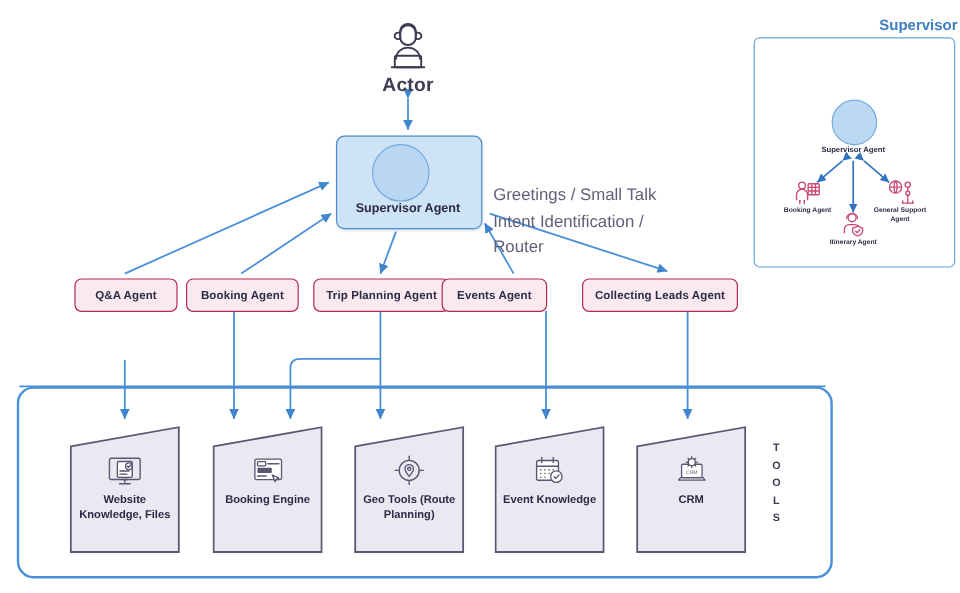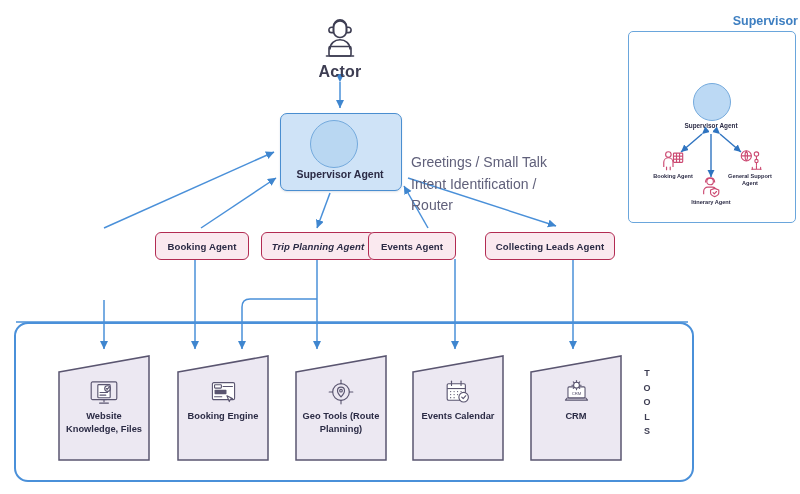--- a/index.html
+++ b/index.html
@@ -108,24 +108,27 @@
       <line x1="14.5" y1="40" x2="41.5" y2="40"></line>
     </svg>
   </div>
   <div class="abs" id="actor-label">Actor</div>
 
   <div class="abs" id="supervisor-box"></div>
   <div class="abs" id="supervisor-circle"></div>
   <div class="abs" id="supervisor-label">Supervisor Agent</div>
   <div class="abs" id="router-note">Greetings / Small Talk Intent Identification / Router</div>
 
+  <div class="agent-pill" style="left:62px;width:84px;">
+    <span>Q&amp;A Agent</span>
+  </div>
   <div class="agent-pill" style="left:155px;width:92px;">
     <span>Booking Agent</span>
   </div>
-  <div class="agent-pill" style="left:261px;width:112px;font-style:italic;">
+  <div class="agent-pill" style="left:261px;width:112px;">
     <span>Trip Planning Agent</span>
   </div>
   <div class="agent-pill" style="left:368px;width:86px;">
     <span>Events Agent</span>
   </div>
   <div class="agent-pill" style="left:485px;width:128px;">
     <span>Collecting Leads Agent</span>
   </div>
 
   <div class="abs" id="tools-panel"></div>
@@ -204,21 +207,21 @@
           <line x1="7.5" y1="18" x2="7.5" y2="18"></line>
             <line x1="11.5" y1="18" x2="11.5" y2="18"></line>
           <line x1="15.5" y1="18" x2="15.5" y2="18"></line>
           <line x1="7.5" y1="21.5" x2="7.5" y2="21.5"></line>
             <line x1="11.5" y1="21.5" x2="11.5" y2="21.5"></line>
         </g>
         <circle cx="22.5" cy="21" r="5.5" fill="#fff"></circle>
         <path d="M20.3 21l1.7 1.7 3-3.4" stroke-linecap="round"></path>
       </svg>
     </div>
-    <div class="tlabel">Events Calendar</div>
+    <div class="tlabel">Event Knowledge</div>
   </div>
 
   <div class="tool-card" style="left:530px;">
     <svg class="shape" viewBox="0 0 92 106" preserveAspectRatio="none">
       <path d="M1,17 L91,1 L91,105 L1,105 Z" fill="#ece8f2" stroke="#5a5570" stroke-width="1.5"></path>
     </svg>
     <div class="ticon">
       <svg viewBox="0 0 34 30" width="29" height="26" fill="none" stroke="#5a5570" stroke-width="1.25" stroke-linejoin="round">
         <rect x="7" y="9" width="20" height="13" rx="1.3" fill="#fff"></rect>
         <path d="M4 24.5h26l-2-2.5H6z"></path>

